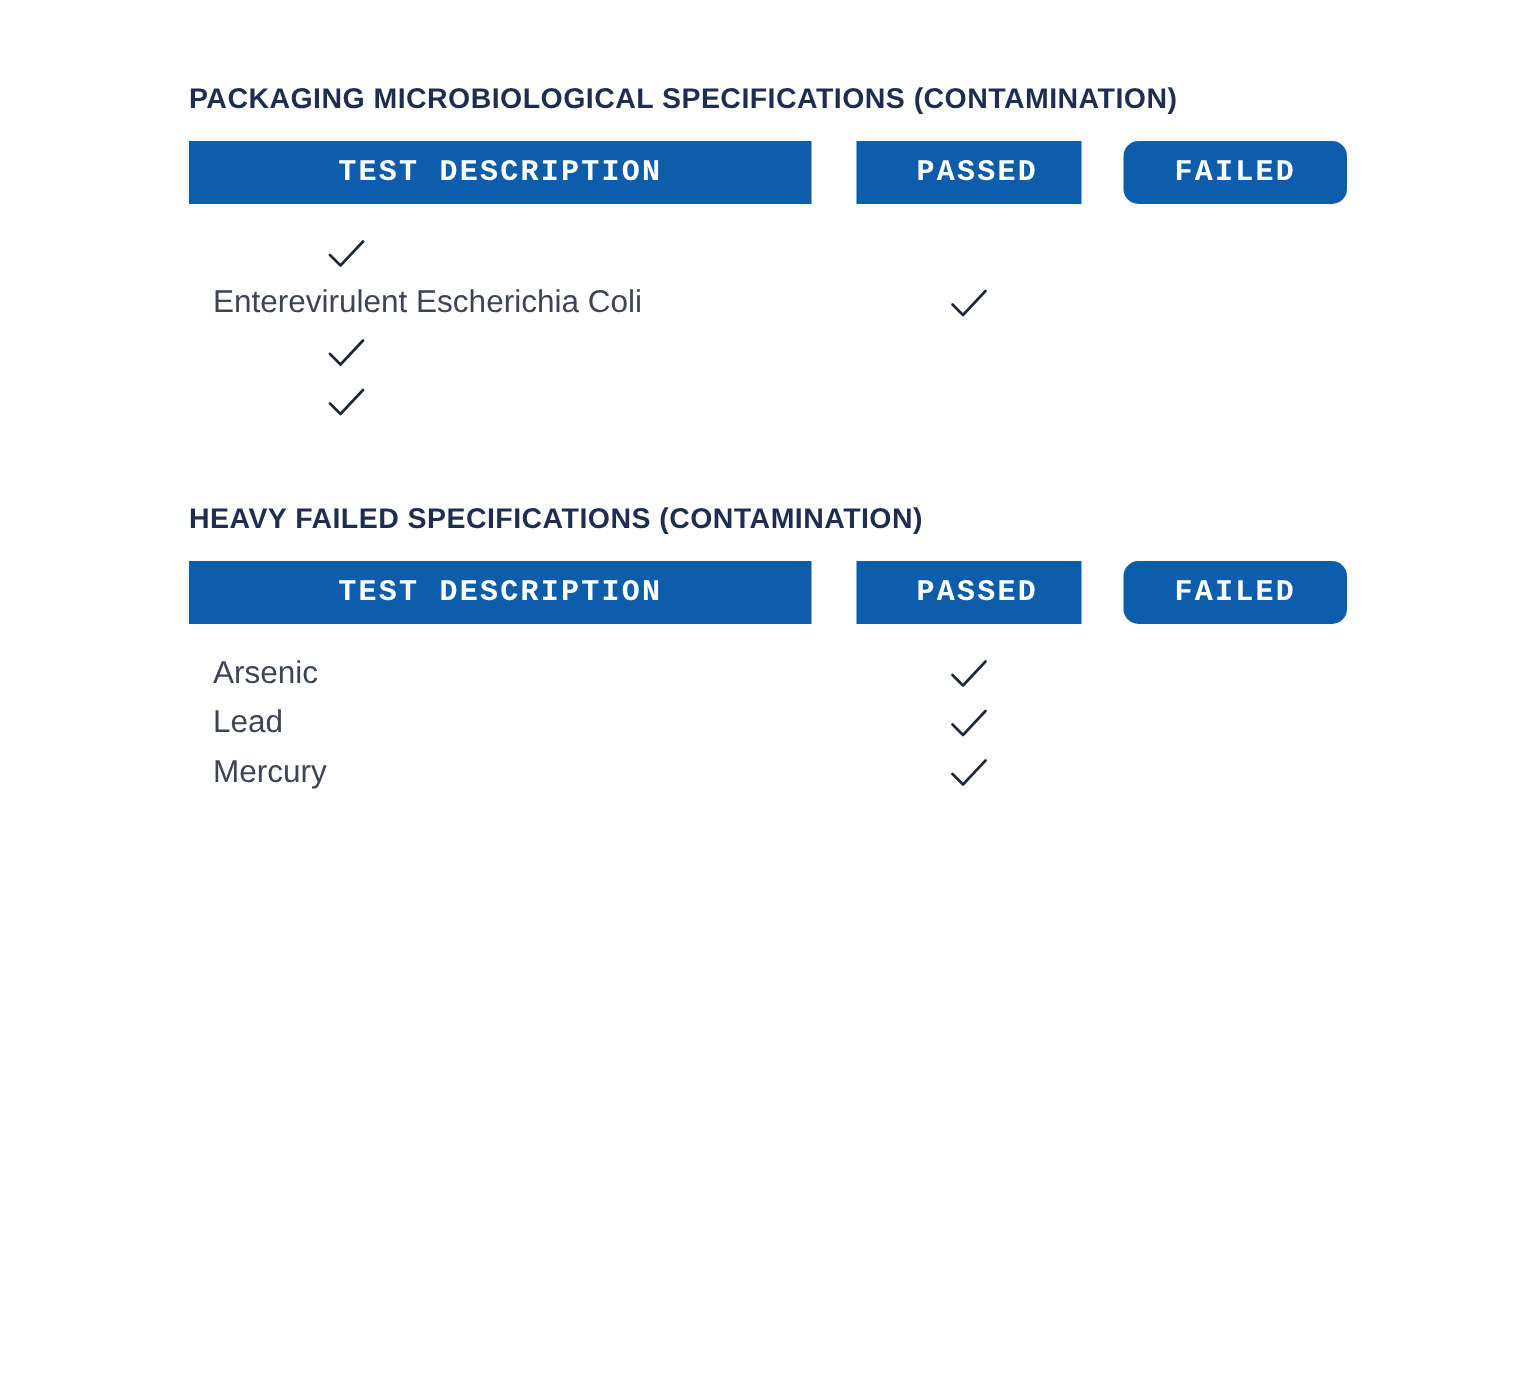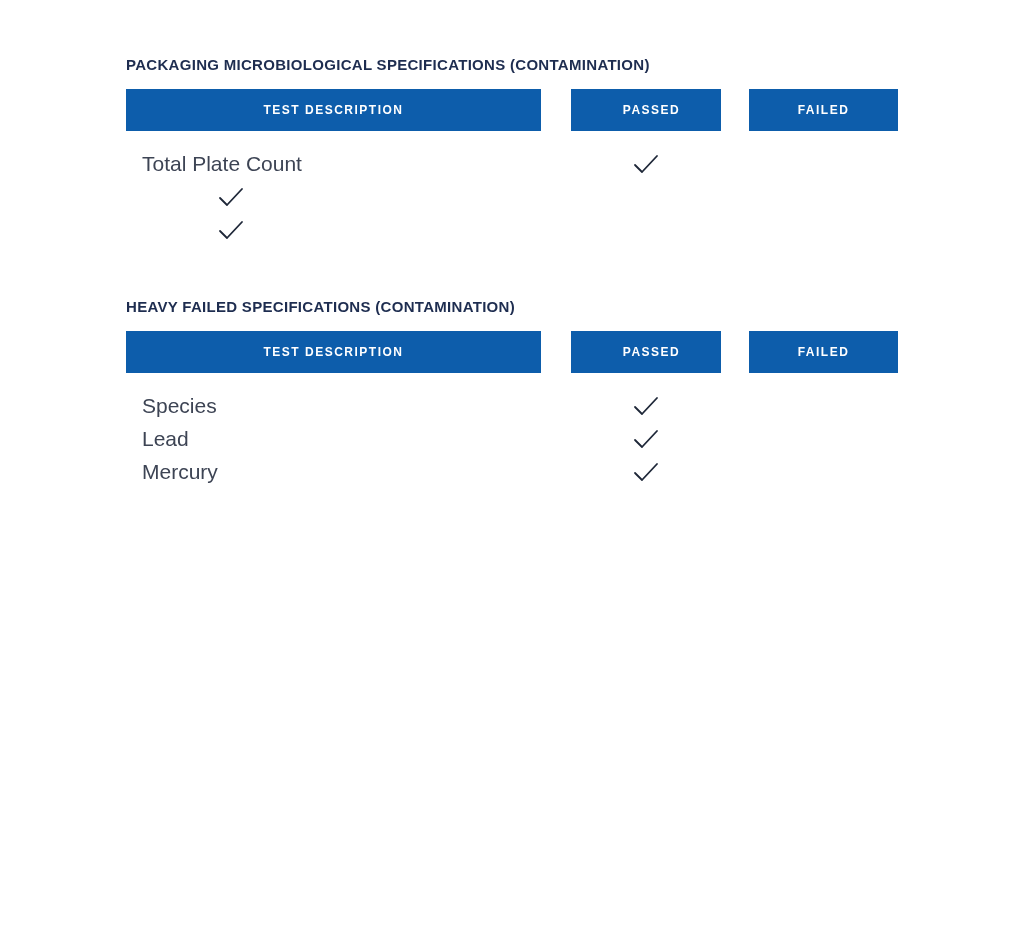--- a/index.html
+++ b/index.html
@@ -54,45 +54,46 @@
     font-weight: normal;
   }
 
   
   .content {
     padding: 56px 126px 0 126px;
   }
   .spec-section { margin-bottom: 52px; }
   .section-title {
     color: #1e2d50;
-    font-size: 15px;
+    font-size: 19px;
     font-weight: bold;
     letter-spacing: 0.3px;
     margin-bottom: 16px;
     white-space: nowrap;
   }
   .spec-table { width: 772px; }
   .thead-row {
     display: flex;
     margin-bottom: 16px;
   }
   .th {
     background: #0d5dab;
     color: #ffffff;
-    font-size: 12px;
+    font-size: 20px;
     font-weight: bold;
     letter-spacing: 1.5px;
     height: 42px;
     display: flex;
     align-items: center;
     justify-content: center;
+    font-family: Liberation Mono, monospace;
   }
   .th-desc   { width: 415px; }
   .th-passed { width: 150px; margin-left: 30px; padding-left: 11px; }
-  .th-failed { width: 149px; margin-left: 28px; }
+  .th-failed { width: 149px; margin-left: 28px; border-radius: 10px; }
 
   .trow {
     display: flex;
     align-items: center;
     height: 33px;
   }
   .td-desc {
     width: 415px;
     padding-left: 16px;
     color: #3d4454;
@@ -123,21 +124,29 @@
     <div class="spec-section">
       <div class="section-title">PACKAGING MICROBIOLOGICAL SPECIFICATIONS (CONTAMINATION)</div>
       <div class="spec-table">
         <div class="thead-row">
           <div class="th th-desc">TEST DESCRIPTION</div>
           <div class="th th-passed">PASSED</div>
           <div class="th th-failed">FAILED</div>
         </div>
 
         <div class="trow">
-          <div class="td-desc">Total Plate Count</div>
+          <div class="td-passed">
+            <svg class="check-icon" width="30" height="22" viewBox="0 0 30 22">
+                <path d="M4 12 L11 19 L26 3" fill="none" stroke="#1e2738" stroke-width="1.8" stroke-linecap="round" stroke-linejoin="round"></path>
+              </svg>
+          </div>
+          <div class="td-failed"></div>
+        </div>
+        <div class="trow">
+          <div class="td-desc">Enterevirulent Escherichia Coli</div>
           <div class="td-passed">
             <svg class="check-icon" width="30" height="22" viewBox="0 0 30 22">
                 <path d="M4 12 L11 19 L26 3" fill="none" stroke="#1e2738" stroke-width="1.8" stroke-linecap="round" stroke-linejoin="round"></path>
               </svg>
           </div>
           <div class="td-failed"></div>
         </div>
         <div class="trow">
           <div class="td-passed">
             <svg class="check-icon" width="30" height="22" viewBox="0 0 30 22">
@@ -160,21 +169,21 @@
     <div class="spec-section">
       <div class="section-title">HEAVY FAILED SPECIFICATIONS (CONTAMINATION)</div>
       <div class="spec-table">
         <div class="thead-row">
           <div class="th th-desc">TEST DESCRIPTION</div>
           <div class="th th-passed">PASSED</div>
           <div class="th th-failed">FAILED</div>
         </div>
 
         <div class="trow">
-          <div class="td-desc">Species</div>
+          <div class="td-desc">Arsenic</div>
           <div class="td-passed">
             <svg class="check-icon" width="30" height="22" viewBox="0 0 30 22">
                 <path d="M4 12 L11 19 L26 3" fill="none" stroke="#1e2738" stroke-width="1.8" stroke-linecap="round" stroke-linejoin="round"></path>
               </svg>
           </div>
           <div class="td-failed"></div>
         </div>
         <div class="trow">
           <div class="td-desc">Lead</div>
           <div class="td-passed">

